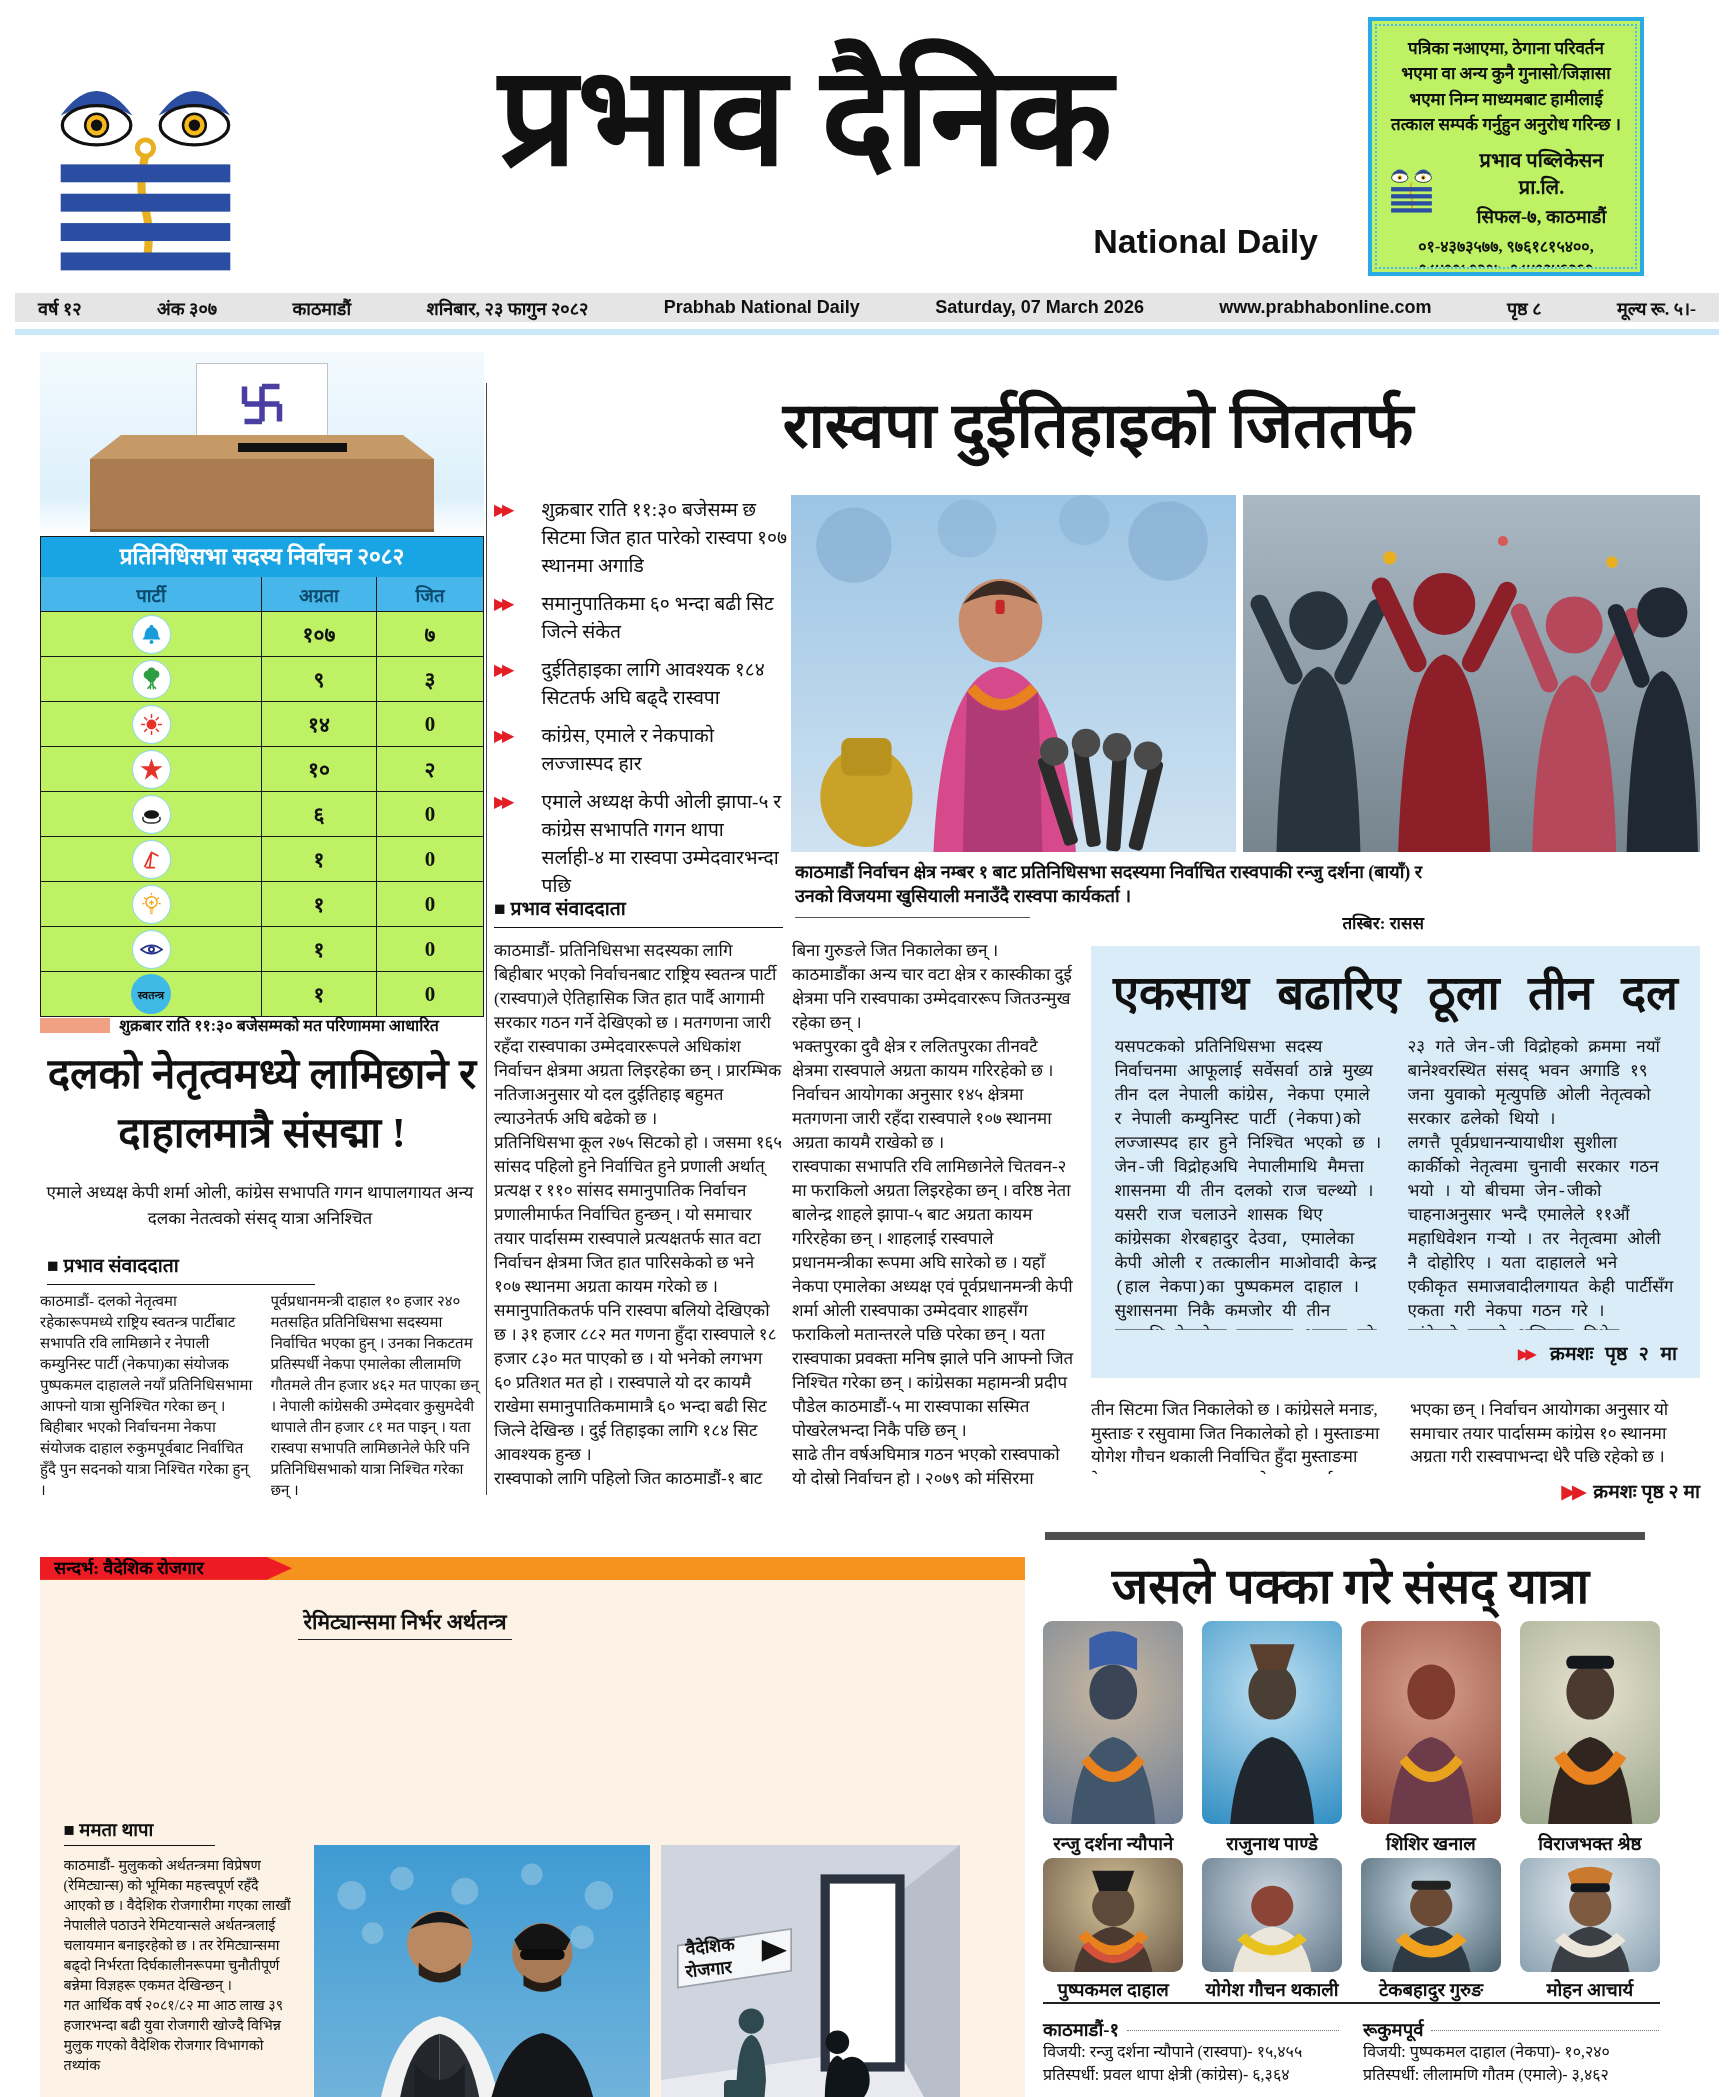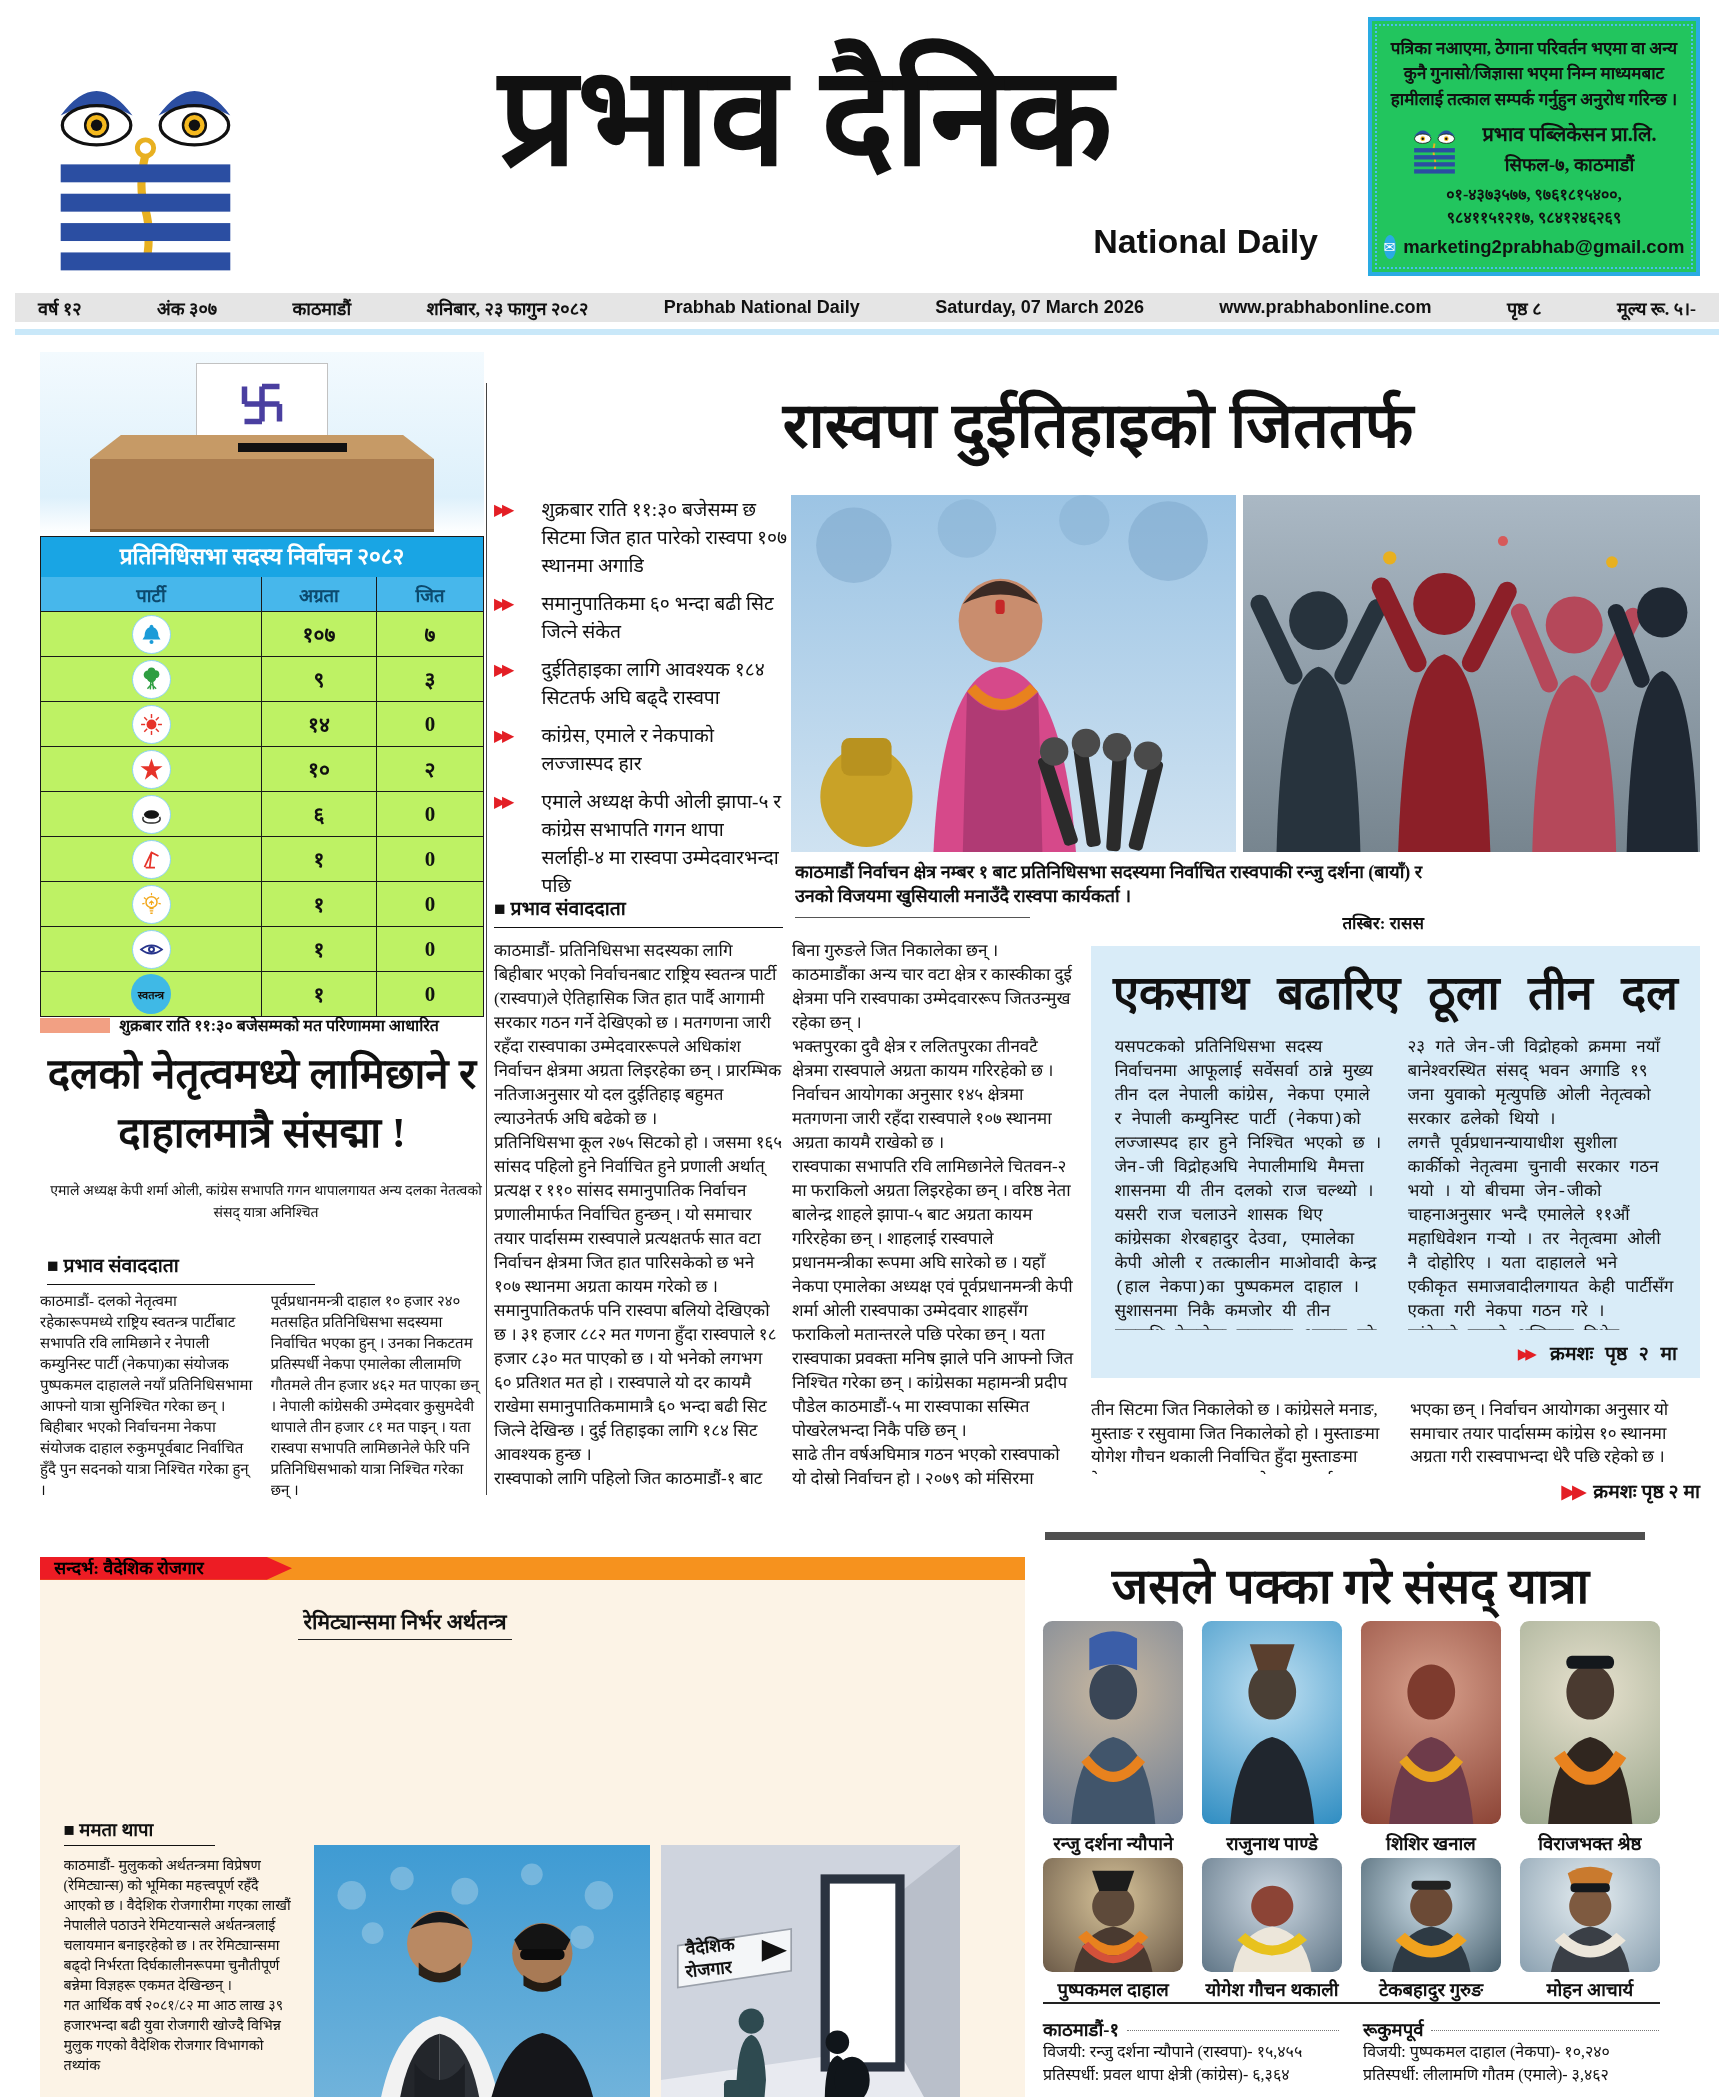--- a/index.html
+++ b/index.html
@@ -9,21 +9,21 @@
   .en{font-family:"Liberation Sans","DejaVu Sans",sans-serif;}
   .prelines{white-space:pre-line;}
   .red{color:#e31e25;}
   .hide-x{overflow:hidden;}
 
   
   #logo-main{left:47px;top:60px;width:197px;height:212px;}
   #masthead-title{left:252px;top:12.6px;width:1107px;height:210px;font-size:138px;line-height:210px;
       font-weight:bold;text-align:center;white-space:nowrap;}
   #masthead-sub{left:252px;top:222px;width:1066px;text-align:right;font-size:34px;font-weight:bold;}
-  #contact-box{left:1368px;top:17px;width:332px;height:259px;background:#22c55e;border:4.2px solid #2aabe3;box-sizing:border-box;}
+  #contact-box{left:1368px;top:17px;width:276px;height:259px;background:#bef264;border:4.2px solid #2aabe3;box-sizing:border-box;}
   #contact-inner{position:absolute;left:3.4px;top:3.4px;right:3.4px;bottom:3.4px;border:2.5px dotted #49bdf0;
       box-sizing:border-box;padding:9.2px 11px;text-align:center;overflow:hidden;}
   .contact-notice{font-size:17px;font-weight:bold;line-height:1.5;}
   .contact-org-row{display:flex;align-items:center;justify-content:center;gap:24px;margin-top:8.4px;}
   .contact-logo{width:47px;height:51px;flex:0 0 47px;}
   .contact-org{font-size:20px;font-weight:bold;}
   .contact-addr{font-size:18.5px;font-weight:bold;margin-top:3.4px;}
   .contact-phones{font-size:16px;font-weight:bold;margin-top:6.7px;line-height:1.45;}
   .contact-email-row{display:flex;align-items:center;justify-content:center;gap:7.6px;margin-top:5.9px;}
   .email-icon{width:24px;height:24px;border-radius:50%;background:#2aabe3;color:#fff;font-size:14.3px;line-height:24px;text-align:center;}
@@ -56,21 +56,21 @@
   .sym{width:37px;height:37px;border-radius:50%;background:#fff;border:1.3px solid #8ed4f3;display:flex;align-items:center;justify-content:center;}
   .sym svg{width:29px;height:29px;}
   .sym-ind{width:40px;height:40px;border-radius:50%;background:#3fb9e6;display:flex;align-items:center;justify-content:center;
       font-size:11px;font-weight:bold;color:#111;}
   #etable-note{left:40px;top:1014px;width:444px;display:flex;align-items:center;gap:9.2px;}
   .note-swatch{width:70px;height:15px;background:#f2a083;flex:0 0 70px;}
   .note-text{font-size:16px;font-weight:bold;}
 
   
   #left-story-head{left:40px;top:1045px;width:444px;text-align:center;font-size:42px;font-weight:bold;line-height:1.4;}
-  #left-story-sub{left:44px;top:1180px;width:444px;text-align:center;font-size:14px;line-height:1.55;}
+  #left-story-sub{left:38px;top:1180px;width:444px;text-align:center;font-size:17px;line-height:1.55;}
   #left-story-byline{left:47px;top:1251px;width:268px;font-size:19.3px;font-weight:bold;border-bottom:1.7px solid #111;padding-bottom:5.9px;}
   #left-story-cols{left:40px;top:1291px;width:444px;height:236px;display:flex;gap:17px;}
   .ls-col{width:214px;font-size:15px;line-height:21px;overflow:hidden;}
 
   
   #vrule{left:486px;top:383px;width:1.3px;height:1112px;background:#444;}
   #lead-head{left:492px;top:380px;width:1212px;text-align:center;font-size:63px;font-weight:bold;white-space:nowrap;}
   #lead-bullets{left:494px;top:496px;width:296px;}
   .bullet{display:flex;gap:7.6px;margin-bottom:10px;}
   .bullet .ff{flex:0 0 34px;font-size:16px;line-height:28px;letter-spacing:-4.2px;}

